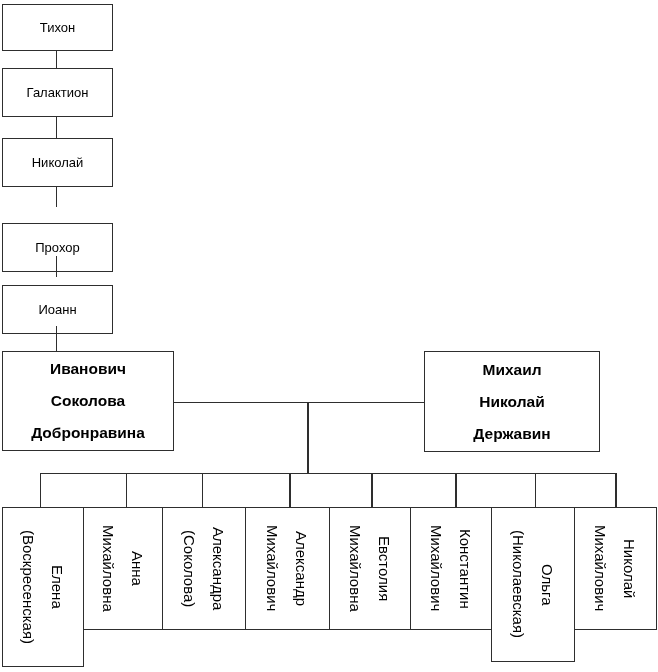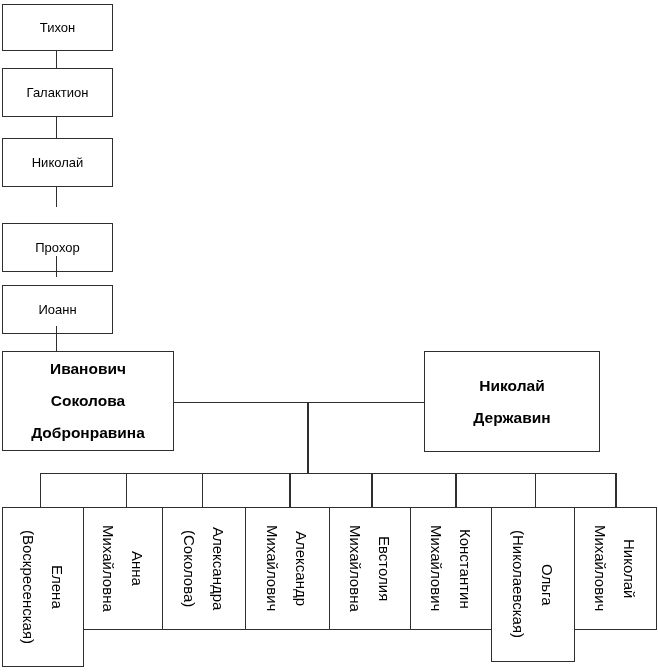--- a/index.html
+++ b/index.html
@@ -78,20 +78,21 @@
   <div class="line v" style="left:55.5px; top:187px; height:20px;"></div>
   <div class="line v" style="left:55.5px; top:256px; height:21px;"></div>
   <div class="line v" style="left:55.5px; top:326px; height:25px;"></div>
 
   <div class="box parent-box" style="left:2px; top:351px; width:172px; height:100px;">
     <span>Иванович</span>
     <span>Соколова</span>
     <span>Добронравина</span>
   </div>
   <div class="box parent-box" style="left:424px; top:351px; width:176px; height:101px;">
+    <span>Михаил</span>
     <span>Николай</span>
     <span>Державин</span>
   </div>
 
   <div class="line h" style="left:174px; top:401.5px; width:250px;"></div>
   <div class="line v" style="left:307px; top:403px; height:71px;"></div>
   <div class="line h" style="left:39.5px; top:472.5px; width:577px;"></div>
 
   <div class="line v" style="left:39.5px;  top:474px; height:33.5px;"></div>
   <div class="line v" style="left:125.5px; top:474px; height:33.5px;"></div>

